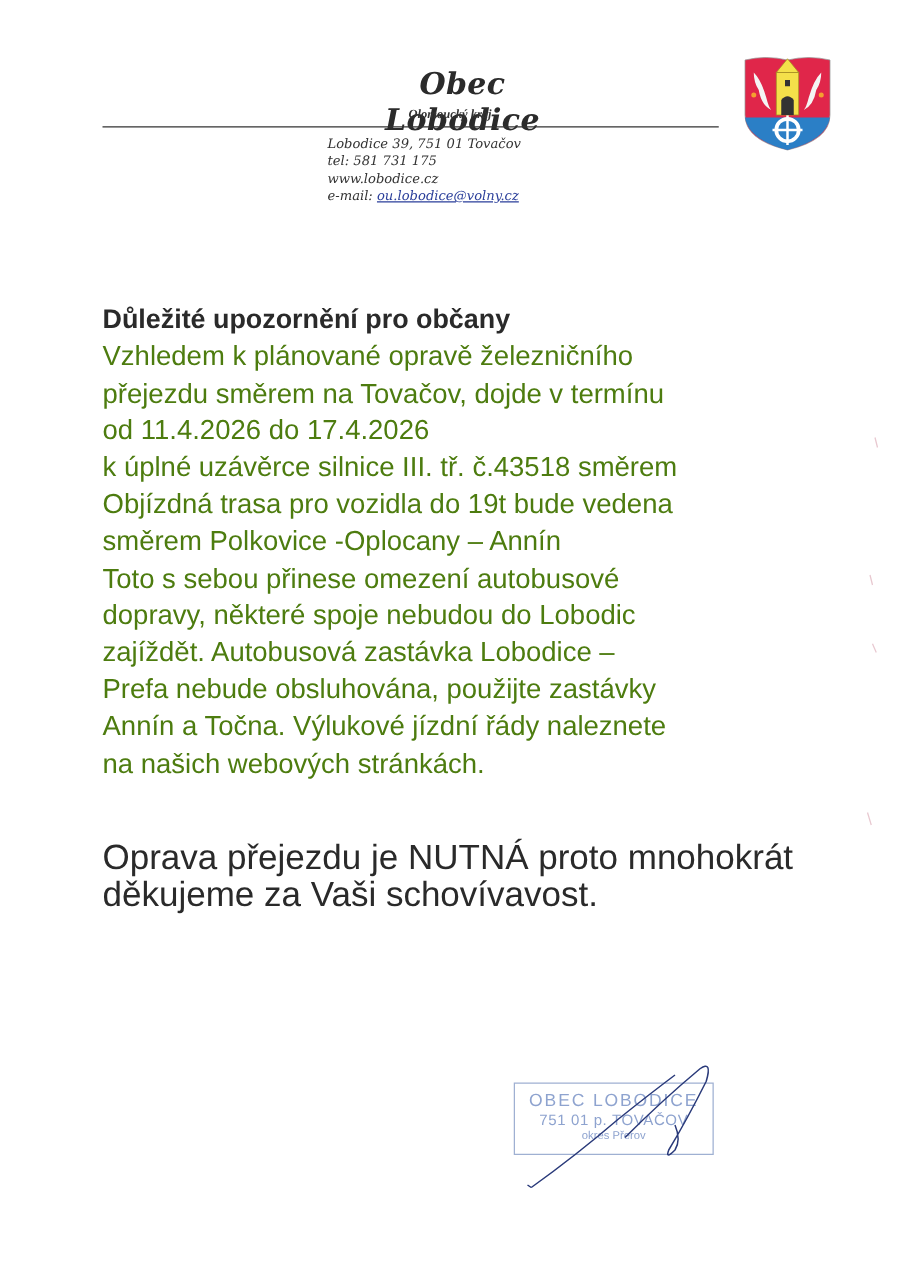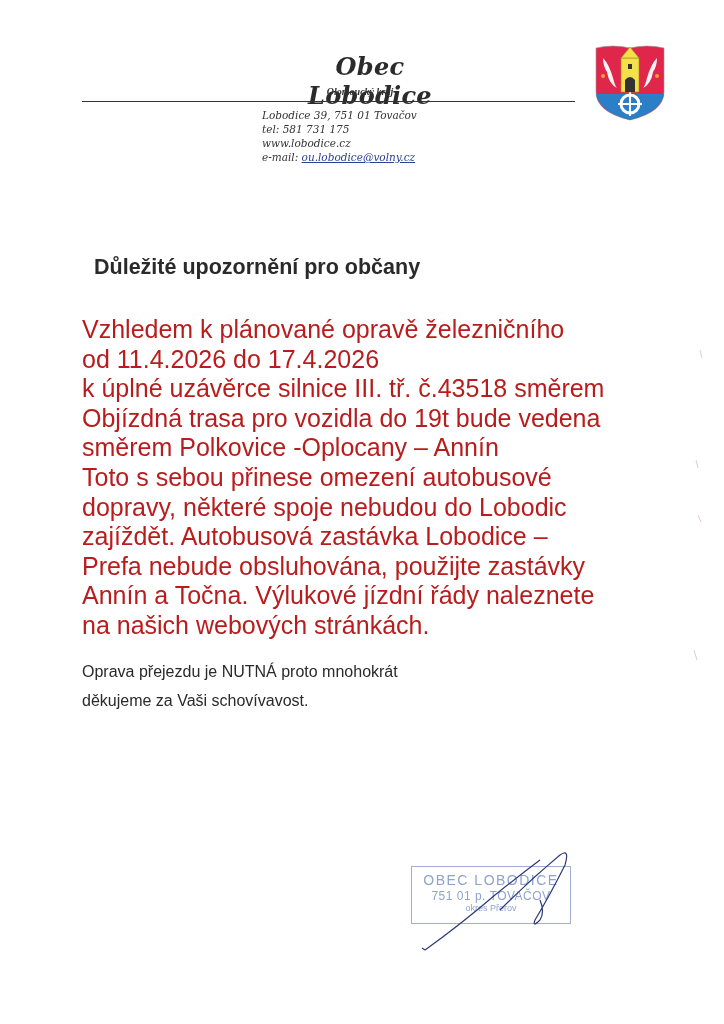--- a/index.html
+++ b/index.html
@@ -22,24 +22,24 @@
     position: absolute; left: 82px; top: 101px; width: 493px; height: 0;
     border-top: 1.5px solid #333;
   }
   .contact { position: absolute; left: 262px; top: 108px; width: 220px; 
     font-family: "DejaVu Serif", serif; font-style: italic; font-size: 10.5px; color: #333; line-height: 14px; }
   .contact .line { display: block; }
   .contact a { color: #2a3e9a; text-decoration: underline; }
   .crest { position: absolute; left: 593px; top: 42px; width: 74px; height: 80px; }
 
   .content { position: absolute; left: 82px; top: 240px; width: 600px; }
-  .title { font-weight: bold; font-size: 21.5px; color: #2a2a2a; margin: 12px; line-height: 30px; }
-  .body-text { margin-top: 33px; font-size: 25px; line-height: 29.6px; color: #b91c1c; }
+  .title { font-weight: bold; font-size: 21.5px; color: #2a2a2a; margin: 0; line-height: 30px; }
+  .body-text { font-size: 22px; line-height: 29.6px; color: #4d7c0f; }
   .body-text .line { display: block; white-space: nowrap; }
-  .closing { margin-top: 16px; font-size: 16px; line-height: 29.6px; color: #2a2a2a; }
+  .closing { margin-top: 46px; font-size: 28px; line-height: 29.6px; color: #2a2a2a; }
   .closing .line { display: block; white-space: nowrap; }
 
   .stamp { position: absolute; left: 411px; top: 866px; width: 158px; height: 56px;
     border: 1px solid #9fb0d2; color: #8ea3cf; font-family: "Liberation Sans", sans-serif; text-align: center; }
   .stamp .s1 { font-size: 14px; letter-spacing: 1.5px; margin-top: 5px; display: block; }
   .stamp .s2 { font-size: 12px; letter-spacing: 0.5px; display: block; margin-top: 1px; }
   .stamp .s3 { font-size: 9px; display: block; margin-top: 0px; }
   .signature { position: absolute; left: 400px; top: 850px; width: 200px; height: 110px; pointer-events: none; }
   .edge-marks { position: absolute; left: 690px; top: 300px; width: 34px; height: 400px; }
 </style>
@@ -76,20 +76,21 @@
           <circle cx="64" cy="34" r="2"></circle>
         </g>
     </svg>
   </div>
 </div>
 
 <div class="content">
   <h1 class="title">Důležité upozornění pro občany</h1>
   <div class="body-text">
     <span class="line">Vzhledem k plánované opravě železničního</span>
+    <span class="line">přejezdu směrem na Tovačov, dojde v termínu</span>
     <span class="line">od 11.4.2026 do 17.4.2026</span>
     <span class="line">k úplné uzávěrce silnice III. tř. č.43518 směrem</span>
     <span class="line">Objízdná trasa pro vozidla do 19t bude vedena</span>
     <span class="line">směrem Polkovice -Oplocany – Annín</span>
     <span class="line">Toto s sebou přinese omezení autobusové</span>
     <span class="line">dopravy, některé spoje nebudou do Lobodic</span>
     <span class="line">zajíždět. Autobusová zastávka Lobodice –</span>
     <span class="line">Prefa nebude obsluhována, použijte zastávky</span>
     <span class="line">Annín a Točna. Výlukové jízdní řády naleznete</span>
     <span class="line">na našich webových stránkách.</span>

